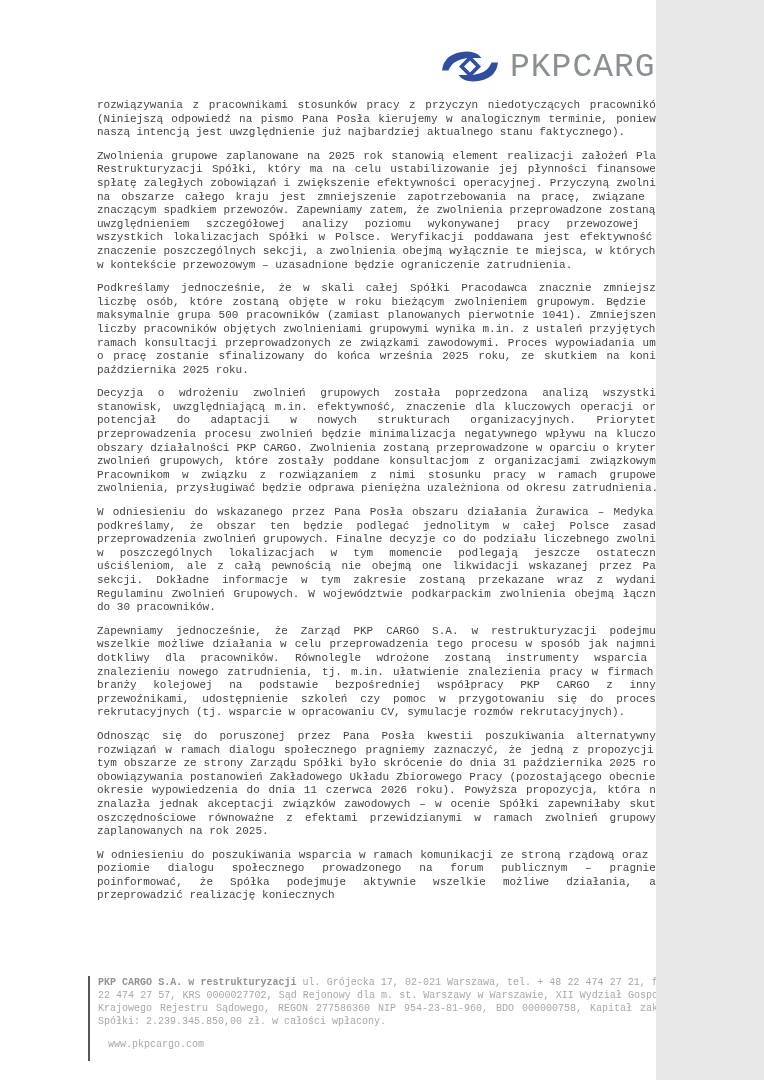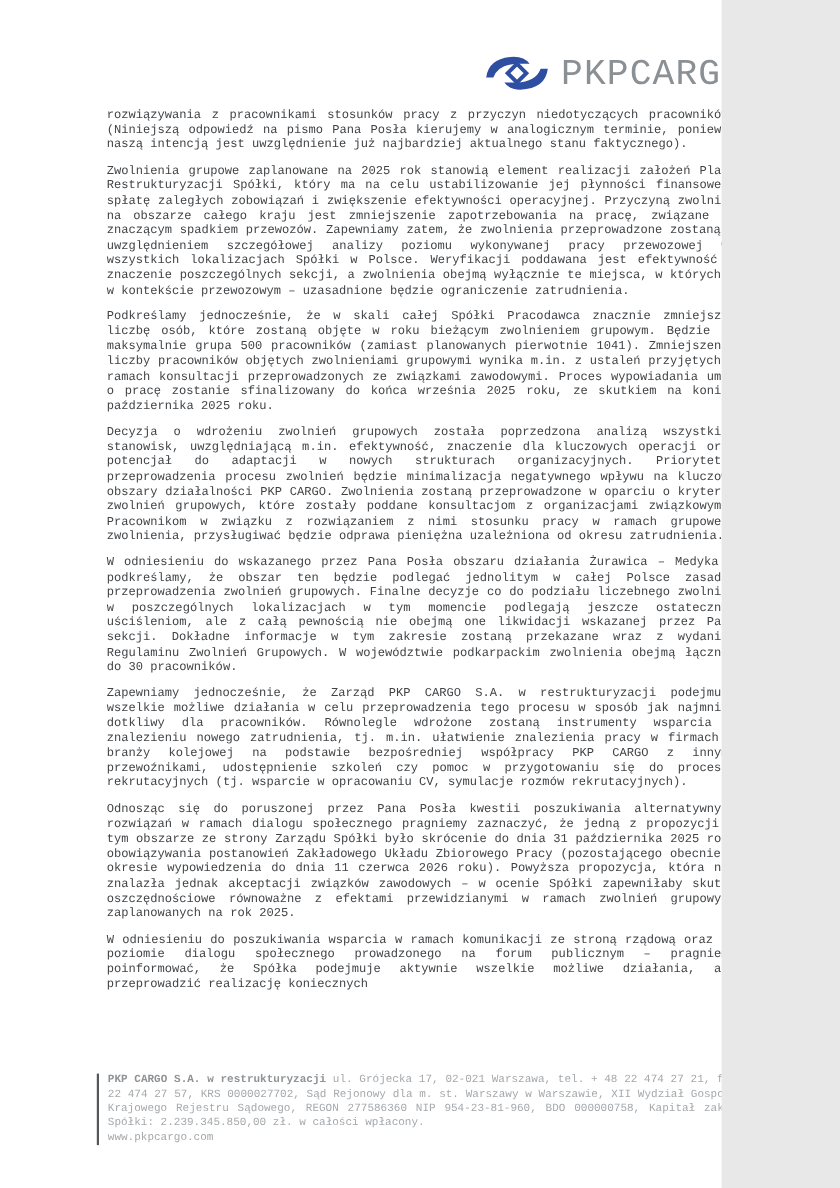--- a/index.html
+++ b/index.html
@@ -69,21 +69,21 @@
   }
   .footer-legal {
     text-align: justify;
     margin: 0;
   }
   .footer-company {
     font-weight: 700;
     color: #8f9396;
   }
   .footer-website {
-    margin: 0;
+    margin: 10px;
   }
 </style>
 </head>
 <body>
 
 <div class="page">
 
   <div class="logo">
     <svg class="logo-icon" viewBox="0 0 60 40" xmlns="http://www.w3.org/2000/svg" aria-hidden="true">
 

